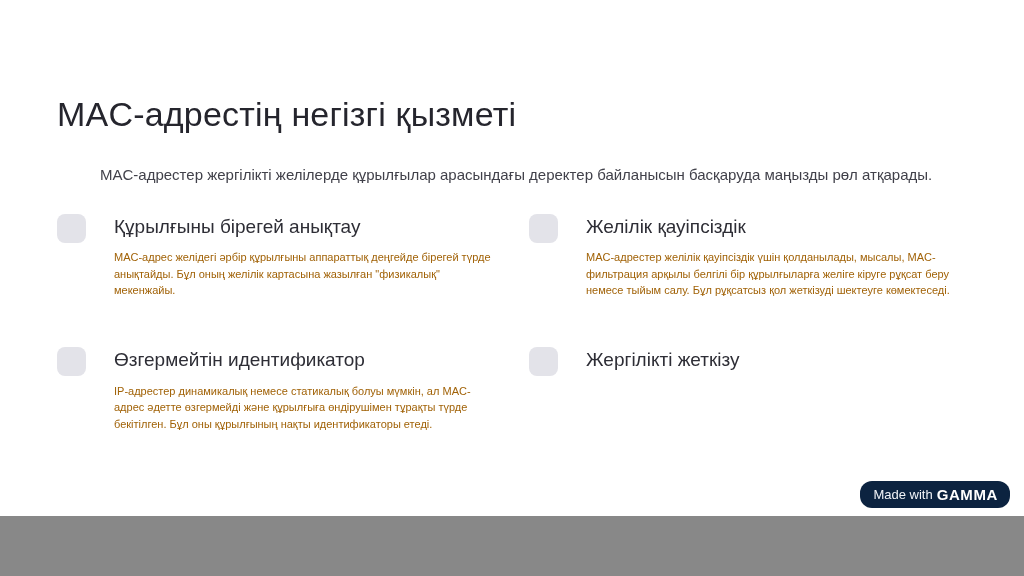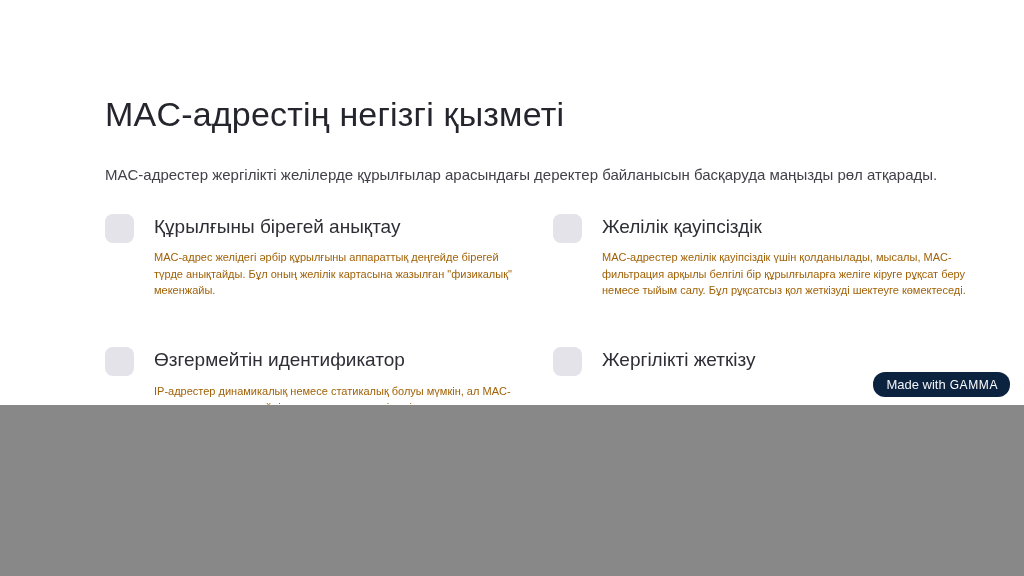--- a/index.html
+++ b/index.html
@@ -1,54 +1,54 @@
 <!DOCTYPE html>
 <html lang="kk"><head>
 <meta charset="utf-8">
 <style>
   * { margin: 0; padding: 0; box-sizing: border-box; }
   html, body { background: #888; }
   .slide {
     position: relative;
     width: 1024px;
-    height: 405px;
+    height: 516px;
     margin: 0 auto;
     background: #ffffff;
     font-family: "Liberation Sans", sans-serif;
     overflow: hidden;
-    padding-left: 48px;
   }
   .content {
     padding: 0 57px;
   }
   .title {
     padding-top: 94px;
     font-size: 34px;
     font-weight: 500;
     letter-spacing: 0.2px;
     color: #25252d;
     line-height: 1.2;
   }
   .subtitle {
     margin-top: 29px;
     font-size: 15px;
     color: #41414a;
     line-height: 1.45;
+    margin-left: 43px;
   }
   .grid {
     margin-top: 26px;
     display: grid;
     grid-template-columns: 1fr 1fr;
     column-gap: 34px;
     row-gap: 46px;
   }
   .card {
     display: flex;
     align-items: flex-start;
-    gap: 20px;
+    gap: 28px;
   }
   .card-icon {
     flex: none;
     width: 29px;
     height: 29px;
     margin-top: 2px;
     border-radius: 8px;
     background: #e3e3e9;
   }
   .card-heading {
@@ -75,22 +75,22 @@
     border-radius: 12px;
     padding: 6px 12px 6px 13px;
     line-height: 1;
     cursor: pointer;
   }
   .badge-prefix {
     font-size: 13px;
     color: #f2f4f8;
   }
   .badge-brand {
-    font-size: 12px;
-    font-weight: 400;
+    font-size: 15px;
+    font-weight: 700;
     letter-spacing: 0.6px;
   }
 </style>
 </head>
 <body>
 
 <div class="slide">
   <div class="content">
 
     <h1 class="title">MAC-адрестің негізгі қызметі</h1>

